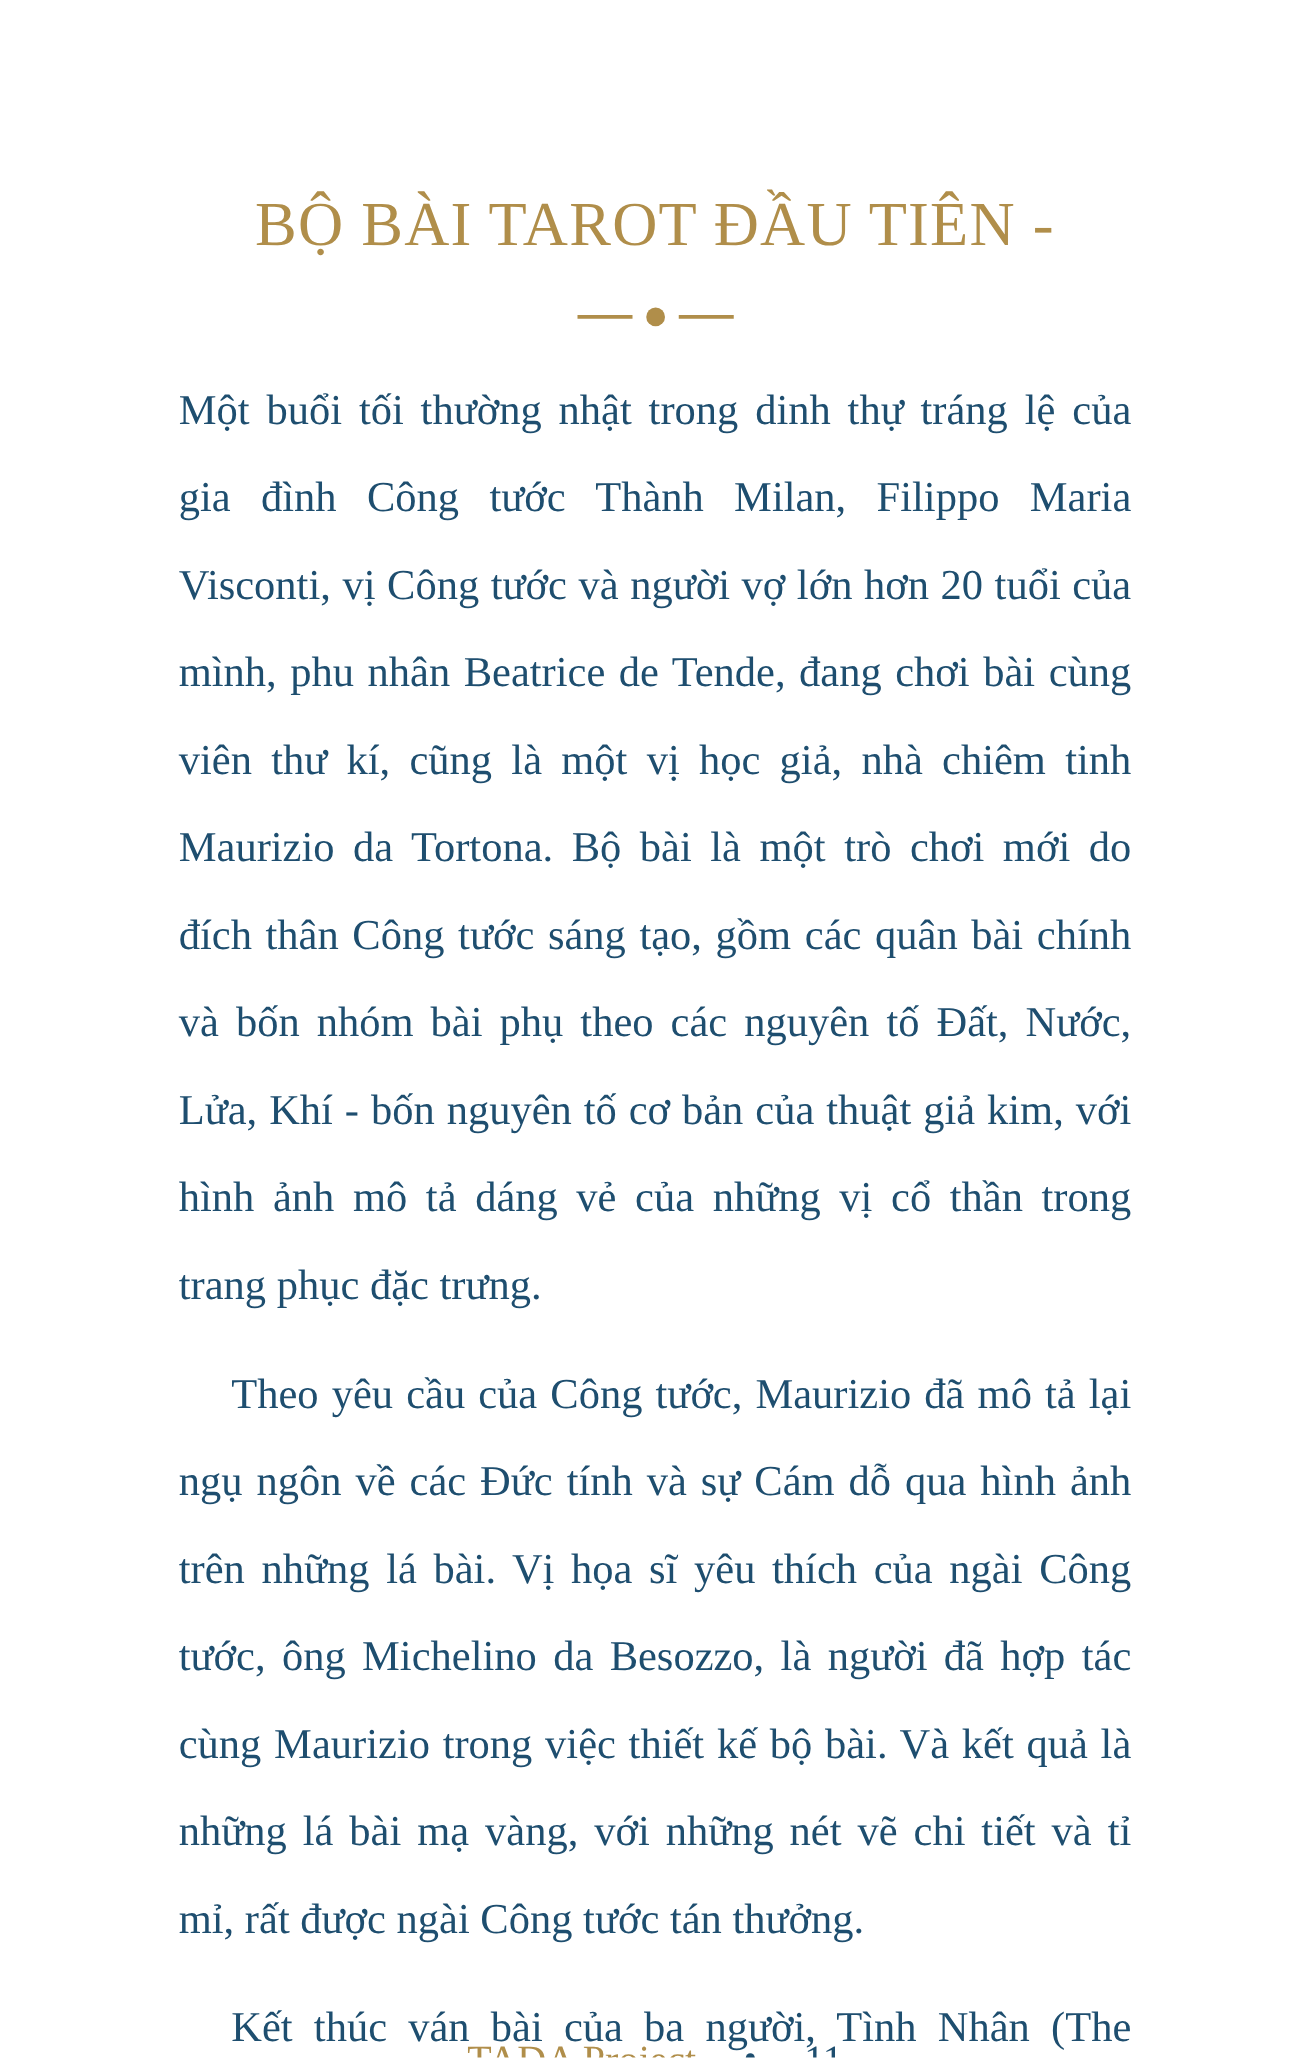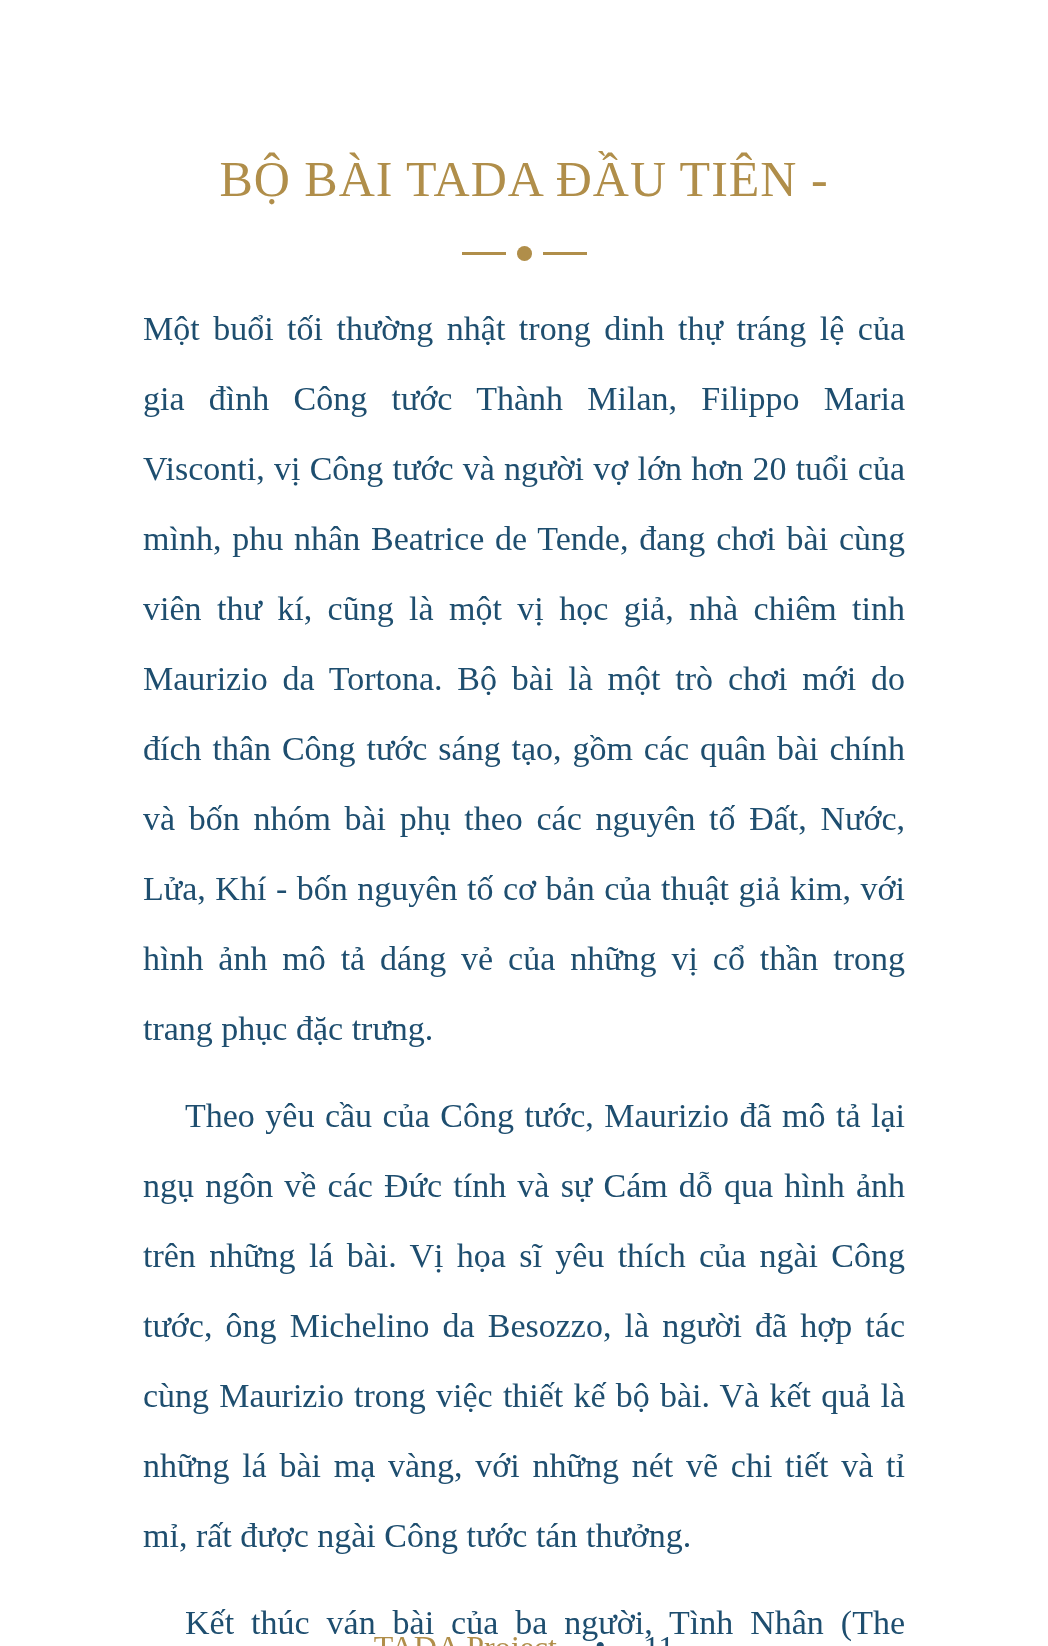--- a/index.html
+++ b/index.html
@@ -74,21 +74,21 @@
     top: -2px;
   }
   .footer-page-number { color: #1e4e6f; }
 </style>
 </head>
 <body>
 
 <div class="page">
 
   <h1 class="chapter-title">
-    <span class="title-line">BỘ BÀI TADA ĐẦU TIÊN -</span>
+    <span class="title-line">BỘ BÀI TAROT ĐẦU TIÊN -</span>
   </h1>
 
   <div class="divider">
     <span class="bar"></span>
     <span class="dot"></span>
     <span class="bar"></span>
   </div>
 
   <main class="body-text">
     <p>Một buổi tối thường nhật trong dinh thự tráng lệ của gia đình Công tước Thành Milan, Filippo Maria Visconti, vị Công tước và người vợ lớn hơn 20 tuổi của mình, phu nhân Beatrice de Tende, đang chơi bài cùng viên thư kí, cũng là một vị học giả, nhà chiêm tinh Maurizio da Tortona. Bộ bài là một trò chơi mới do đích thân Công tước sáng tạo, gồm các quân bài chính và bốn nhóm bài phụ theo các nguyên tố Đất, Nước, Lửa, Khí - bốn nguyên tố cơ bản của thuật giả kim, với hình ảnh mô tả dáng vẻ của những vị cổ thần trong trang phục đặc trưng.</p>

